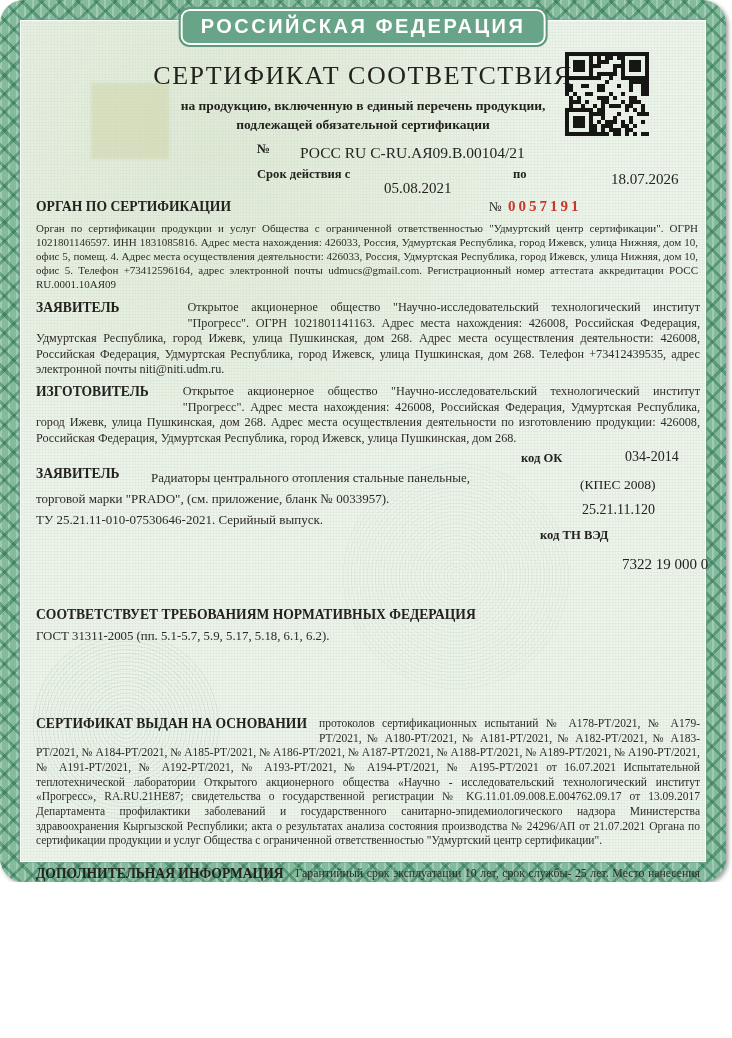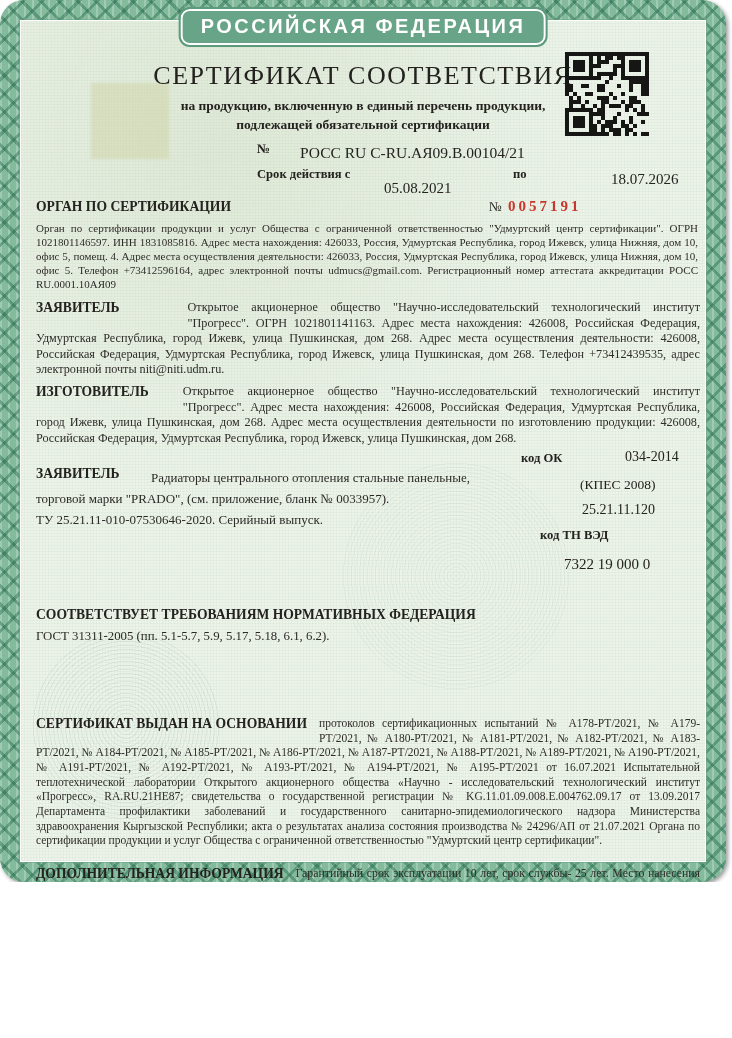--- a/index.html
+++ b/index.html
@@ -325,25 +325,25 @@
 
   <p class="para" style="left:36px;top:300px;width:664px;margin:0;"><span class="float-head" style="padding-right:68px;">ЗАЯВИТЕЛЬ</span><span>Открытое акционерное общество "Научно-исследовательский технологический институт "Прогресс". ОГРН 1021801141163. Адрес места нахождения: 426008, Российская Федерация, Удмуртская Республика, город Ижевк, улица Пушкинская, дом 268. Адрес места осуществления деятельности: 426008, Российская Федерация, Удмуртская Республика, город Ижевск, улица Пушкинская, дом 268. Телефон +73412439535, адрес электронной почты niti@niti.udm.ru.</span></p>
 
   <p class="para" style="left:36px;top:384px;width:664px;margin:0;"><span class="float-head" style="padding-right:34px;">ИЗГОТОВИТЕЛЬ</span><span>Открытое акционерное общество "Научно-исследовательский технологический институт "Прогресс". Адрес места нахождения: 426008, Российская Федерация, Удмуртская Республика, город Ижевк, улица Пушкинская, дом 268. Адрес места осуществления деятельности по изготовлению продукции: 426008, Российская Федерация, Удмуртская Республика, город Ижевск, улица Пушкинская, дом 268.</span></p>
 
   <div class="abs bold-lbl" style="left:521px;top:451px;">код ОК</div>
   <div class="abs big-val" style="left:625px;top:449px;font-size:14px;">034-2014</div>
   <div class="abs h" style="left:36px;top:466px;">ЗАЯВИТЕЛЬ</div>
   <div class="abs" style="left:151px;top:470px;font-size:13px;">Радиаторы центрального отопления стальные панельные,</div>
   <div class="abs" style="left:36px;top:491px;font-size:13px;">торговой марки "PRADO", (см. приложение, бланк № 0033957).</div>
-  <div class="abs" style="left:36px;top:512px;font-size:13px;">ТУ 25.21.11-010-07530646-2020. Серийный выпуск.</div>
+  <div class="abs" style="left:36px;top:512px;font-size:13px;">ТУ 25.21.11-010-07530646-2021. Серийный выпуск.</div>
   <div class="abs big-val" style="left:580px;top:477px;font-size:13.5px;">(КПЕС 2008)</div>
   <div class="abs big-val" style="left:582px;top:502px;font-size:14px;">25.21.11.120</div>
   <div class="abs bold-lbl" style="left:540px;top:528px;">код ТН ВЭД</div>
-  <div class="abs big-val" style="left:564px;top:556px;text-align:center;">7322 19 000 0</div>
+  <div class="abs big-val" style="left:622px;top:556px;text-align:center;">7322 19 000 0</div>
 
   <div class="abs h" style="left:36px;top:607px;">СООТВЕТСТВУЕТ ТРЕБОВАНИЯМ НОРМАТИВНЫХ ФЕДЕРАЦИЯ</div>
   <div class="abs" style="left:36px;top:629px;font-size:12.8px;text-align:right;">ГОСТ 31311-2005 (пп. 5.1-5.7, 5.9, 5.17, 5.18, 6.1, 6.2).</div>
 
   <p class="para basis-para" style="left:36px;top:716px;width:664px;margin:0;"><span class="float-head" style="padding-right:12px;">СЕРТИФИКАТ ВЫДАН НА ОСНОВАНИИ</span><span>протоколов сертификационных испытаний № А178-РТ/2021, № А179-РТ/2021, № А180-РТ/2021, № А181-РТ/2021, № А182-РТ/2021, № А183-РТ/2021, № А184-РТ/2021, № А185-РТ/2021, № А186-РТ/2021, № А187-РТ/2021, № А188-РТ/2021, № А189-РТ/2021, № А190-РТ/2021, № А191-РТ/2021, № А192-РТ/2021, № А193-РТ/2021, № А194-РТ/2021, № А195-РТ/2021 от 16.07.2021 Испытательной теплотехнической лаборатории Открытого акционерного общества «Научно - исследовательский технологический институт «Прогресс», RA.RU.21НЕ87; свидетельства о государственной регистрации № KG.11.01.09.008.Е.004762.09.17 от 13.09.2017 Департамента профилактики заболеваний и государственного санитарно-эпидемиологического надзора Министерства здравоохранения Кыргызской Республики; акта о результатах анализа состояния производства № 24296/АП от 21.07.2021 Органа по сертификации продукции и услуг Общества с ограниченной ответственностью "Удмуртский центр сертификации".</span></p>
 
   <p class="para addl-para" style="left:36px;top:866px;width:664px;margin:0;"><span class="float-head" style="padding-right:12px;">ДОПОЛНИТЕЛЬНАЯ ИНФОРМАЦИЯ</span><span>Гарантийный срок эксплуатации 10 лет, срок службы- 25 лет. Место нанесения знака обращения на рынке: на упаковочной единице продукции, на сопроводительной технической документации. Сертификат соответствия выдан взамен сертификата соответствия № РОСС RU C-RU.АЯ09.В.00094/21 от 19.07.2021. Схема сертификации 1с.</span></p>
 
   <div class="role" style="left:188px;top:919px;">Руководитель (заместитель руководителя)</div>
   <div class="role" style="left:219px;top:936px;font-weight:bold;">органа по сертификации</div>

